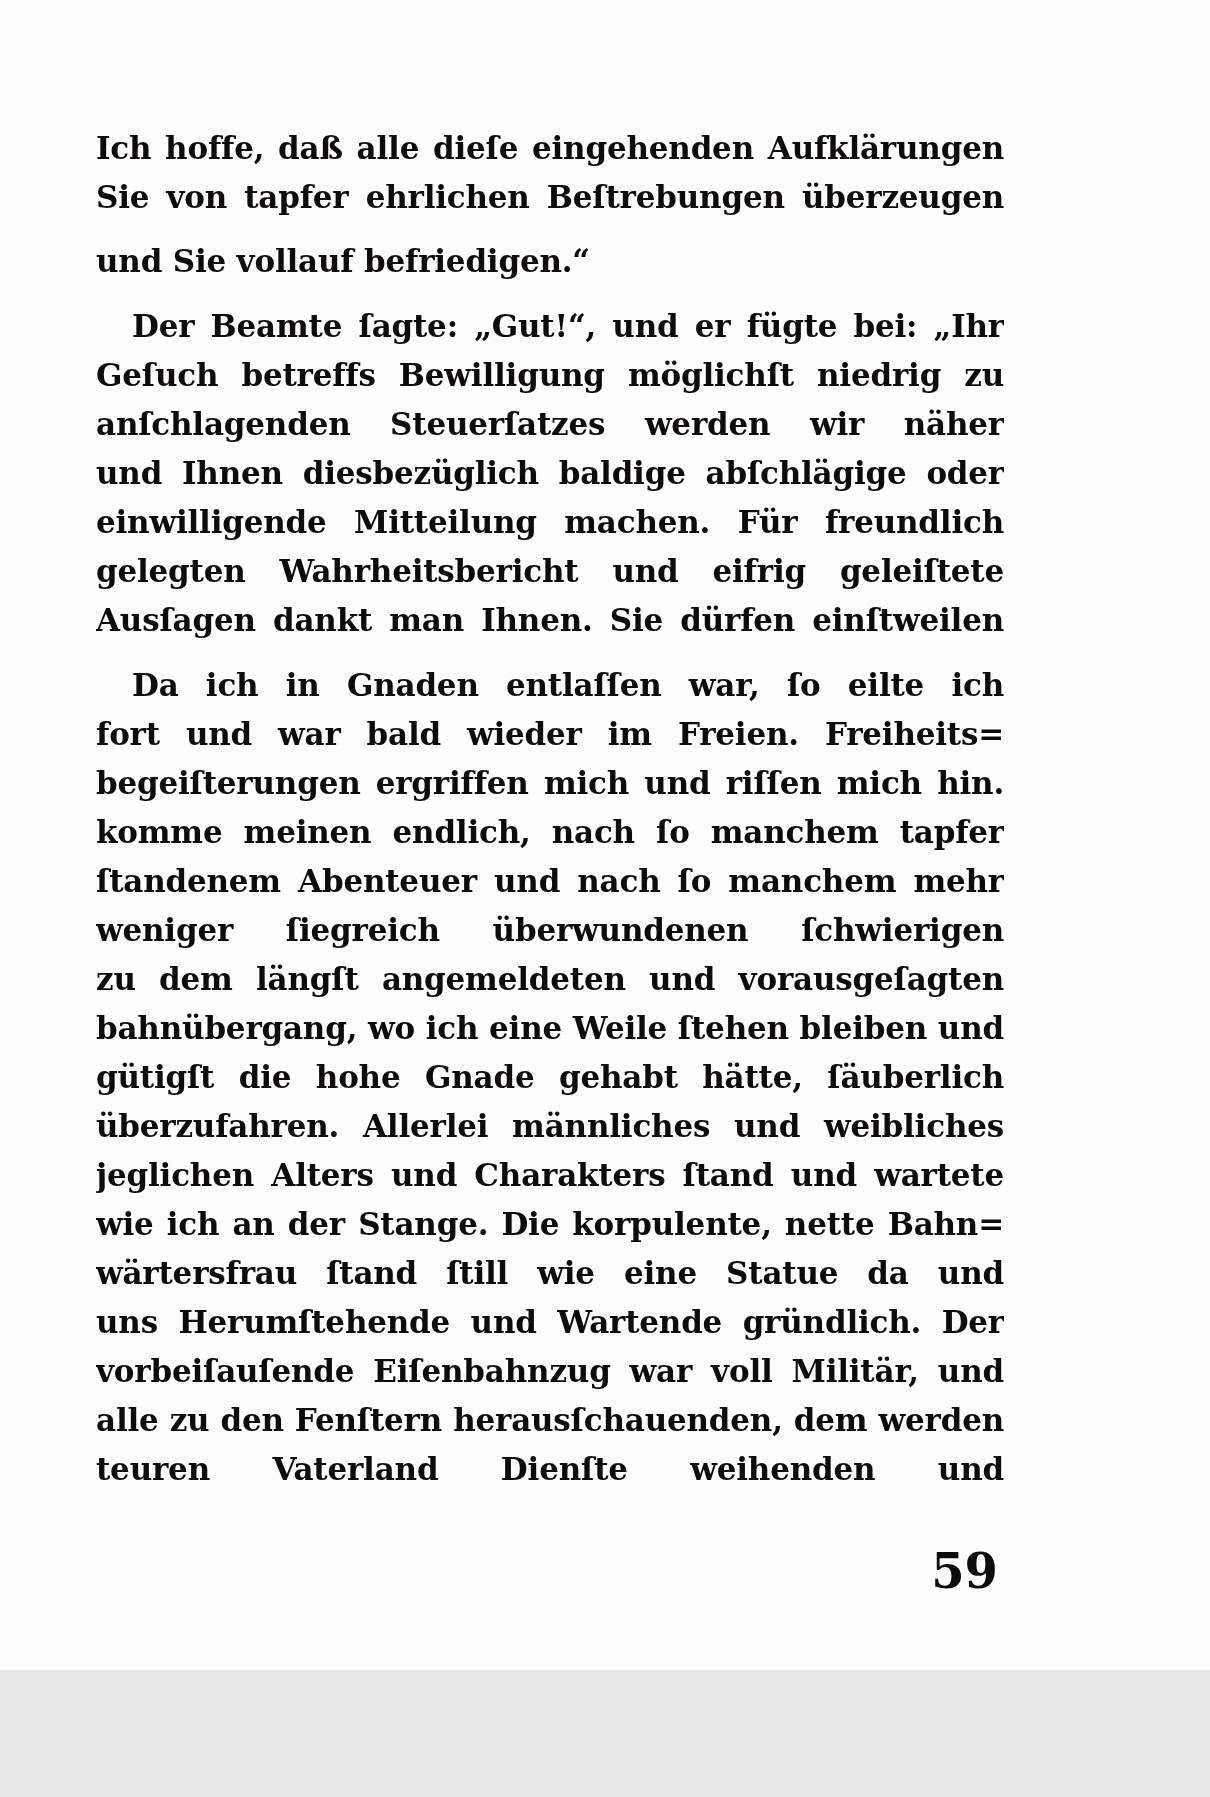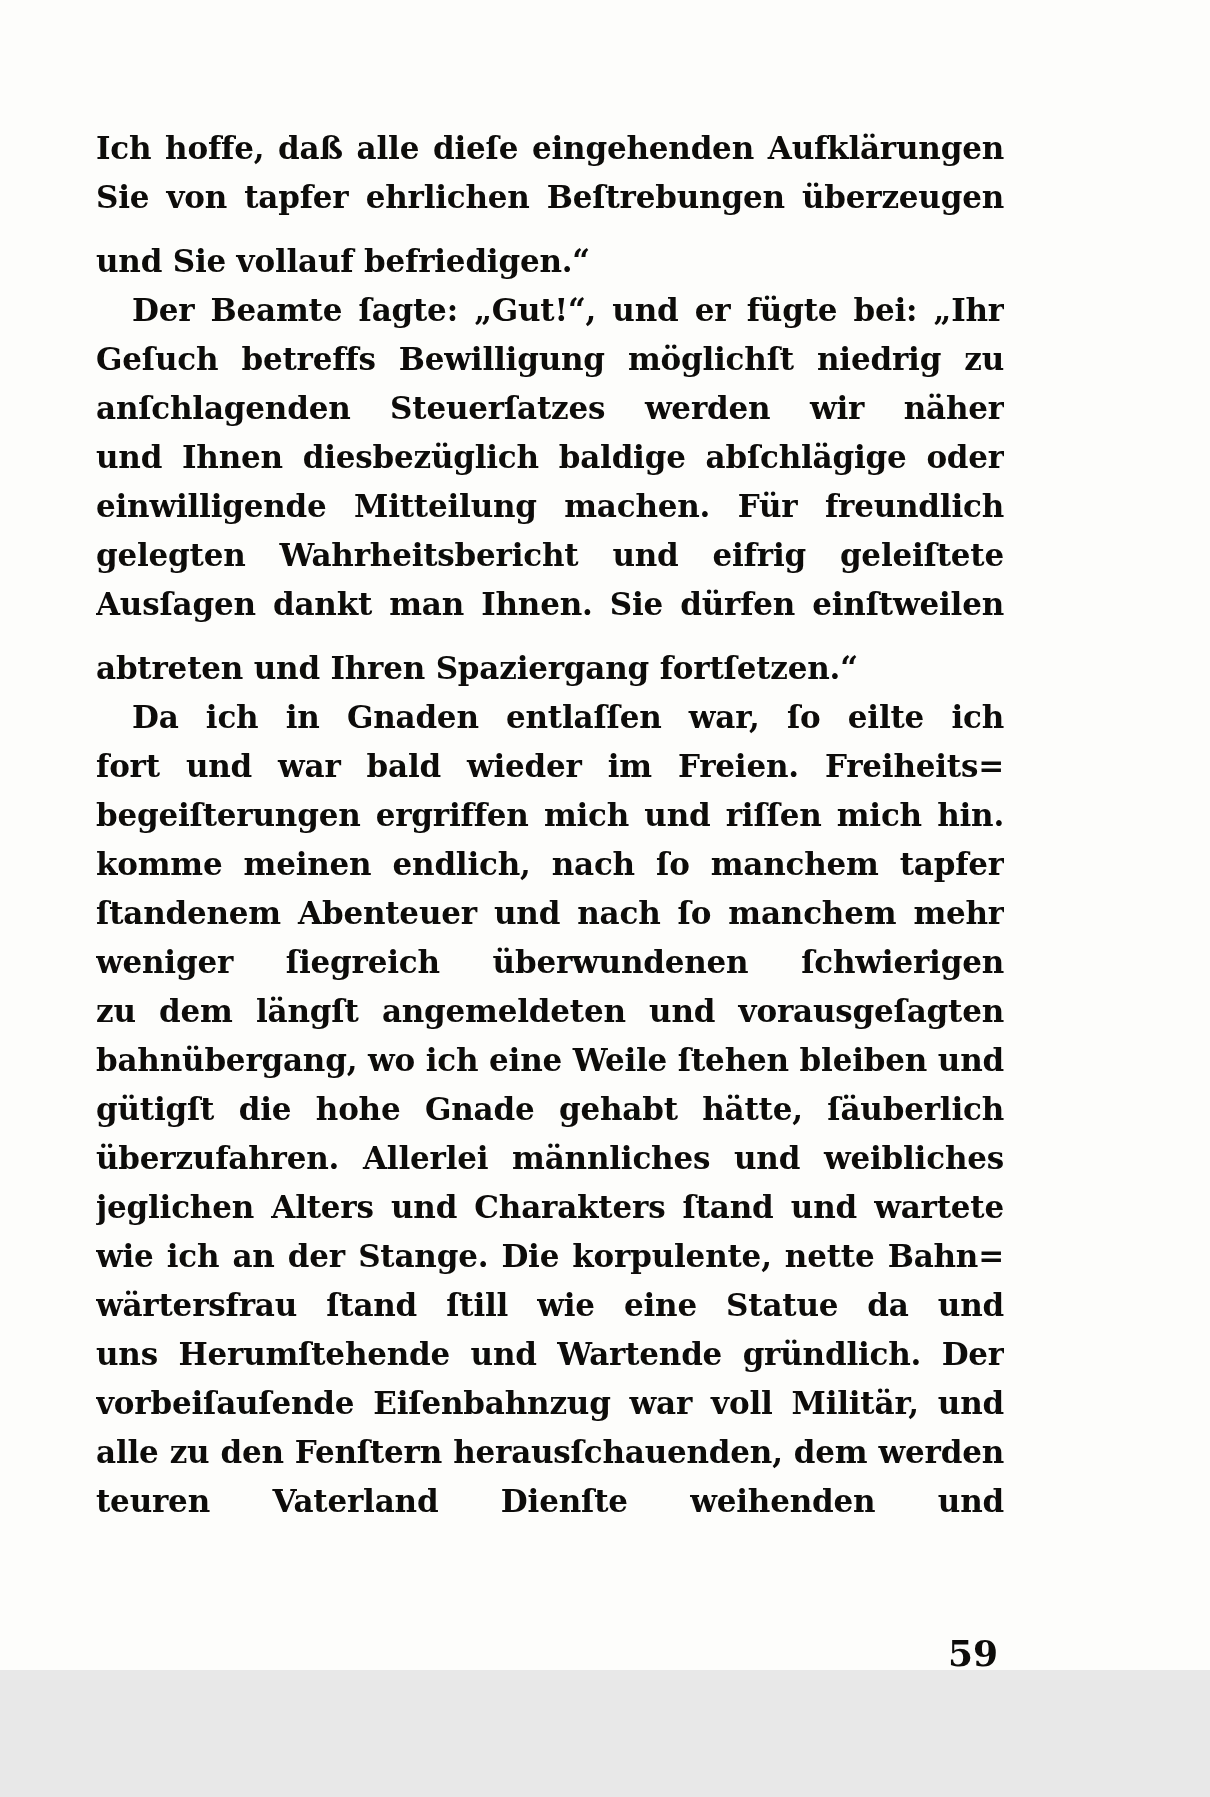--- a/index.html
+++ b/index.html
@@ -32,50 +32,50 @@
     text-align-last: justify;
     overflow: hidden;
     white-space: normal;
   }
   .line.para-end {
     text-align-last: left;
     margin-top: 15px;
   }
   .line.indent {
     text-indent: 36px;
+    margin-top: 16px;
   }
   .page-number {
     position: absolute;
     left: 96px;
-    top: 1632px;
+    top: 1543px;
     width: 908px;
     padding-right: 6px;
     box-sizing: border-box;
     text-align: right;
-    font-size: 36px;
+    font-size: 48px;
     font-weight: 700;
     color: #0d0c0a;
   }
 </style>
 </head>
 <body>
 
 <div class="page">
   <div class="text-block" id="text-block">
       <div class="line">Ich hoffe, daß alle dieſe eingehenden Aufklärungen</div>
       <div class="line">Sie von tapfer ehrlichen Beſtrebungen überzeugen</div>
       <div class="line para-end">und Sie vollauf befriedigen.“</div>
       <div class="line indent">Der Beamte ſagte: „Gut!“, und er fügte bei: „Ihr</div>
       <div class="line">Geſuch betreffs Bewilligung möglichſt niedrig zu ver=</div>
       <div class="line">anſchlagenden Steuerſatzes werden wir näher prüfen</div>
       <div class="line">und Ihnen diesbezüglich baldige abſchlägige oder</div>
       <div class="line">einwilligende Mitteilung machen. Für freundlich ab=</div>
       <div class="line">gelegten Wahrheitsbericht und eifrig geleiſtete ehrliche</div>
       <div class="line">Ausſagen dankt man Ihnen. Sie dürfen einſtweilen</div>
-      <div class="line para-end">abtreten und Ihren Spaziergang fortſetzen.“</div>
       <div class="line indent">Da ich in Gnaden entlaſſen war, ſo eilte ich freudig</div>
       <div class="line">fort und war bald wieder im Freien. Freiheits=</div>
       <div class="line">begeiſterungen ergriffen mich und riſſen mich hin. Ich</div>
       <div class="line">komme meinen endlich, nach ſo manchem tapfer be=</div>
       <div class="line">ſtandenem Abenteuer und nach ſo manchem mehr oder</div>
       <div class="line">weniger ſiegreich überwundenen ſchwierigen Hindernis,</div>
       <div class="line">zu dem längſt angemeldeten und vorausgeſagten Eiſen=</div>
       <div class="line">bahnübergang, wo ich eine Weile ſtehen bleiben und</div>
       <div class="line">gütigſt die hohe Gnade gehabt hätte, ſäuberlich vor=</div>
       <div class="line">überzufahren. Allerlei männliches und weibliches Volk</div>

